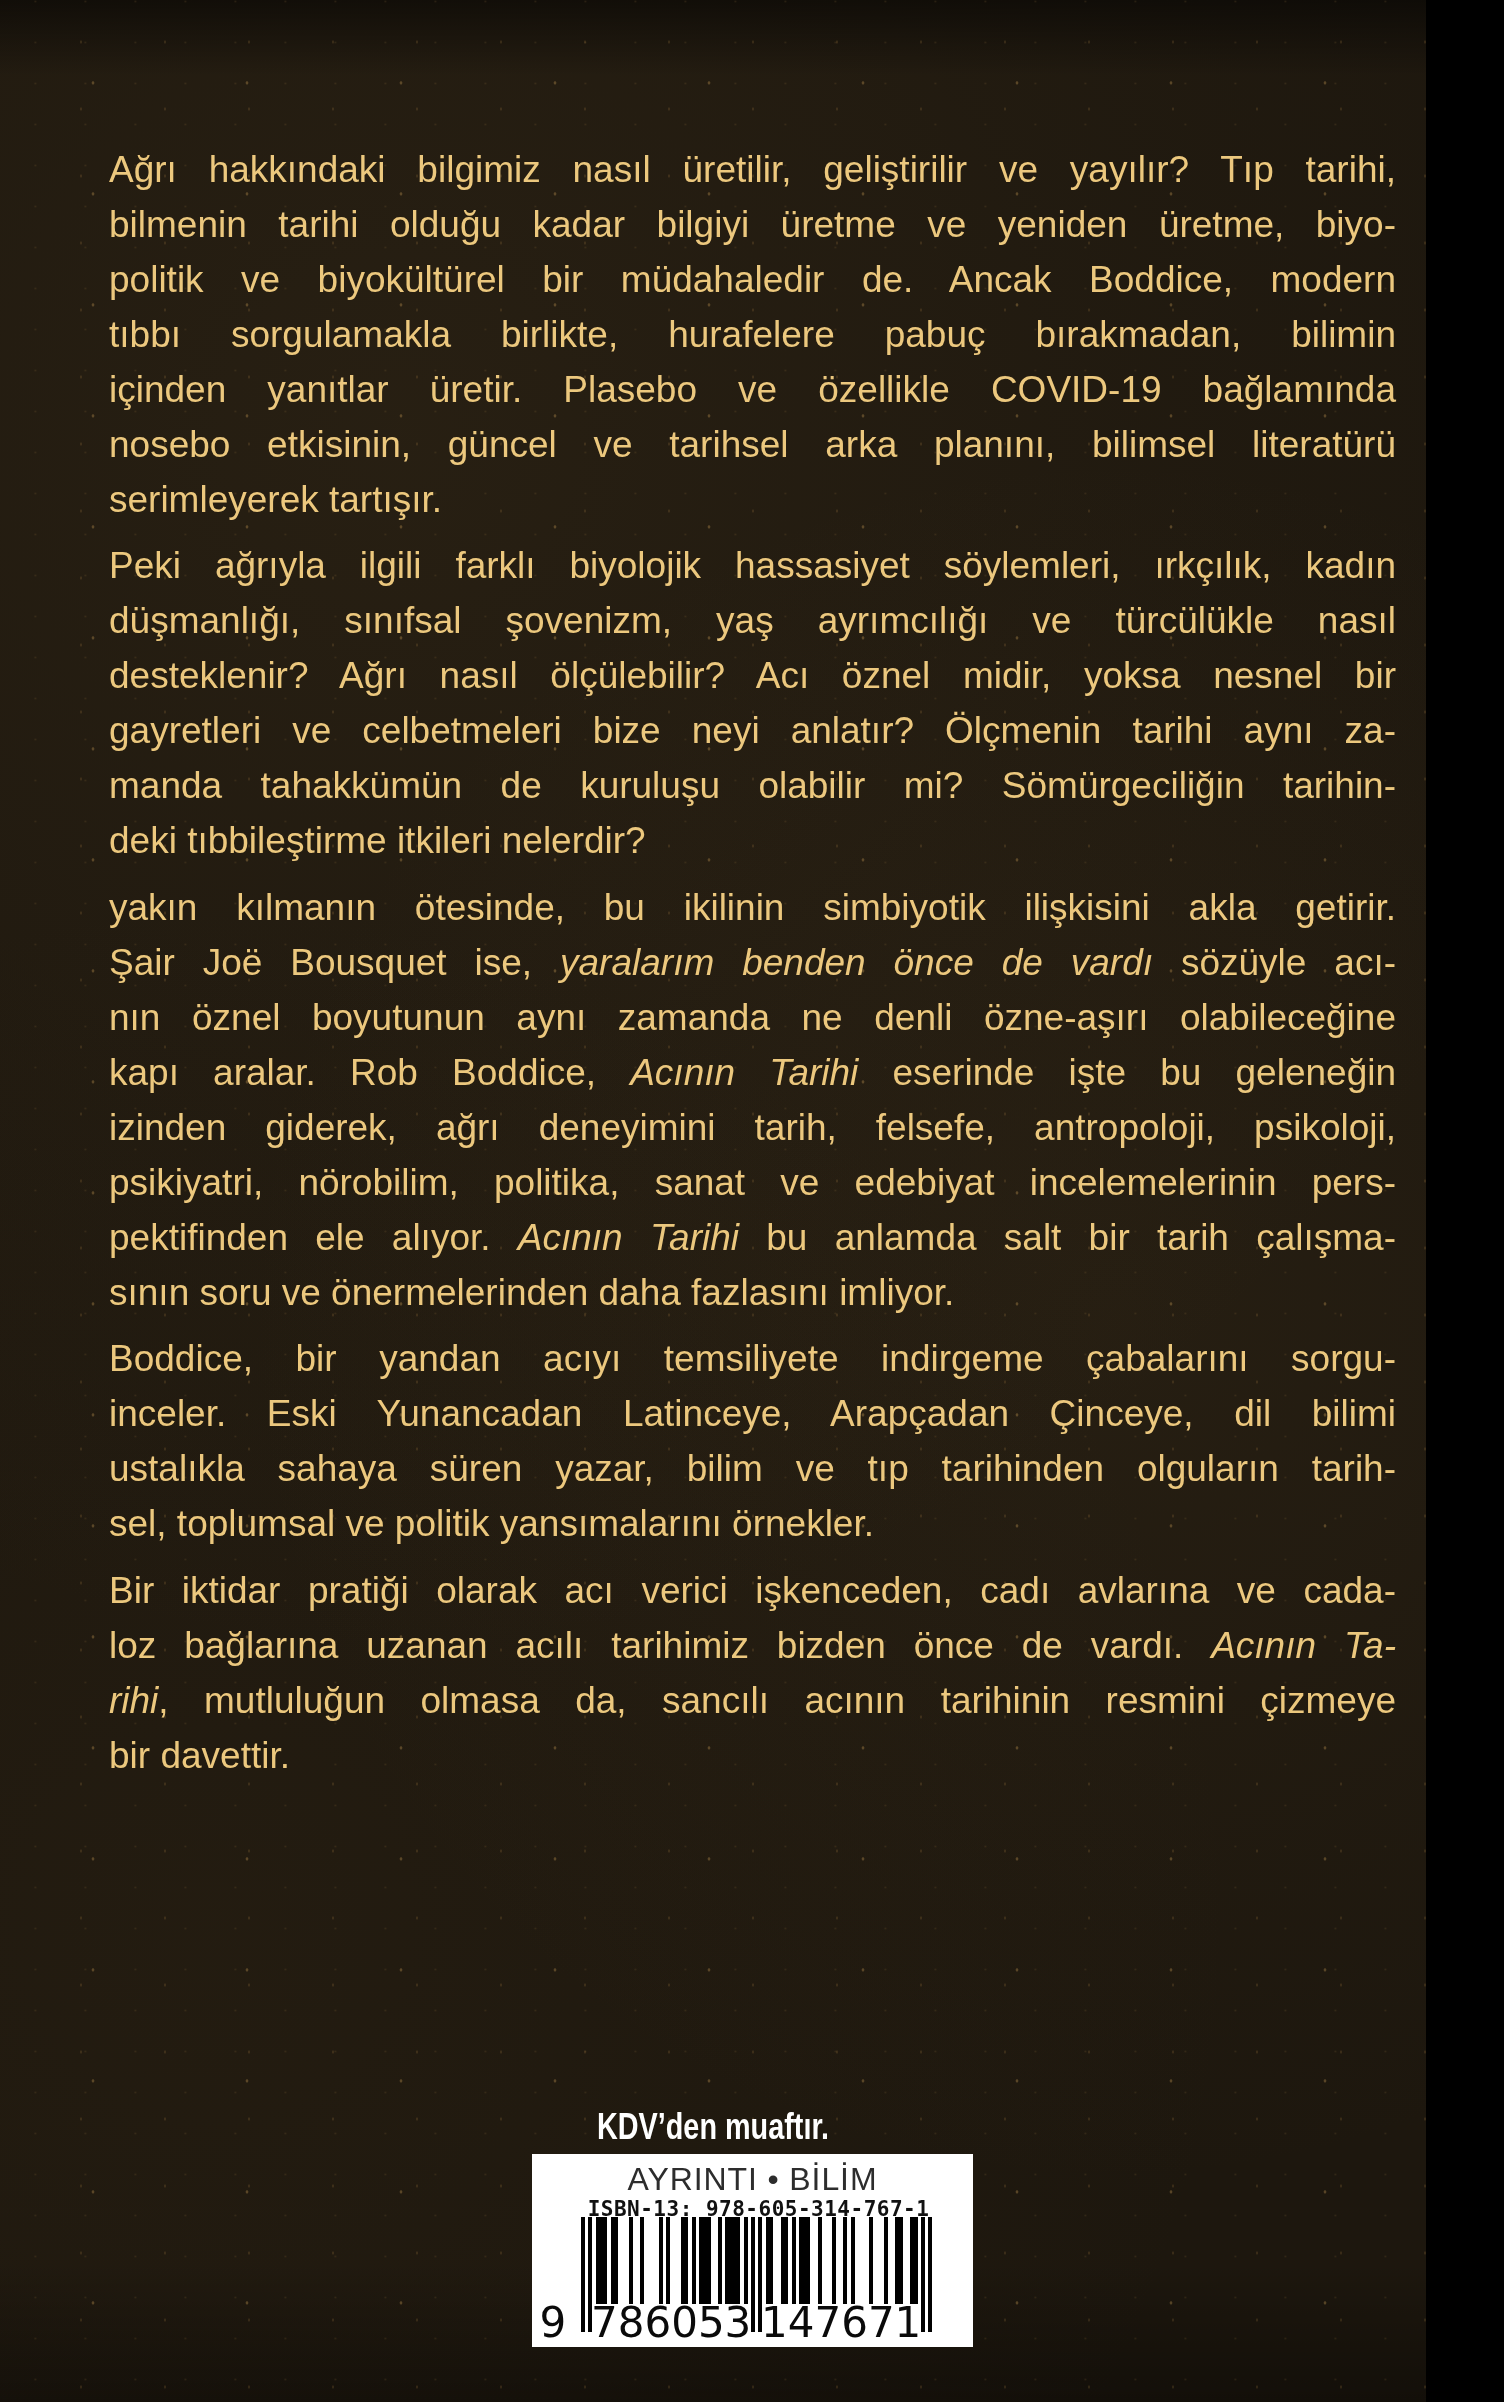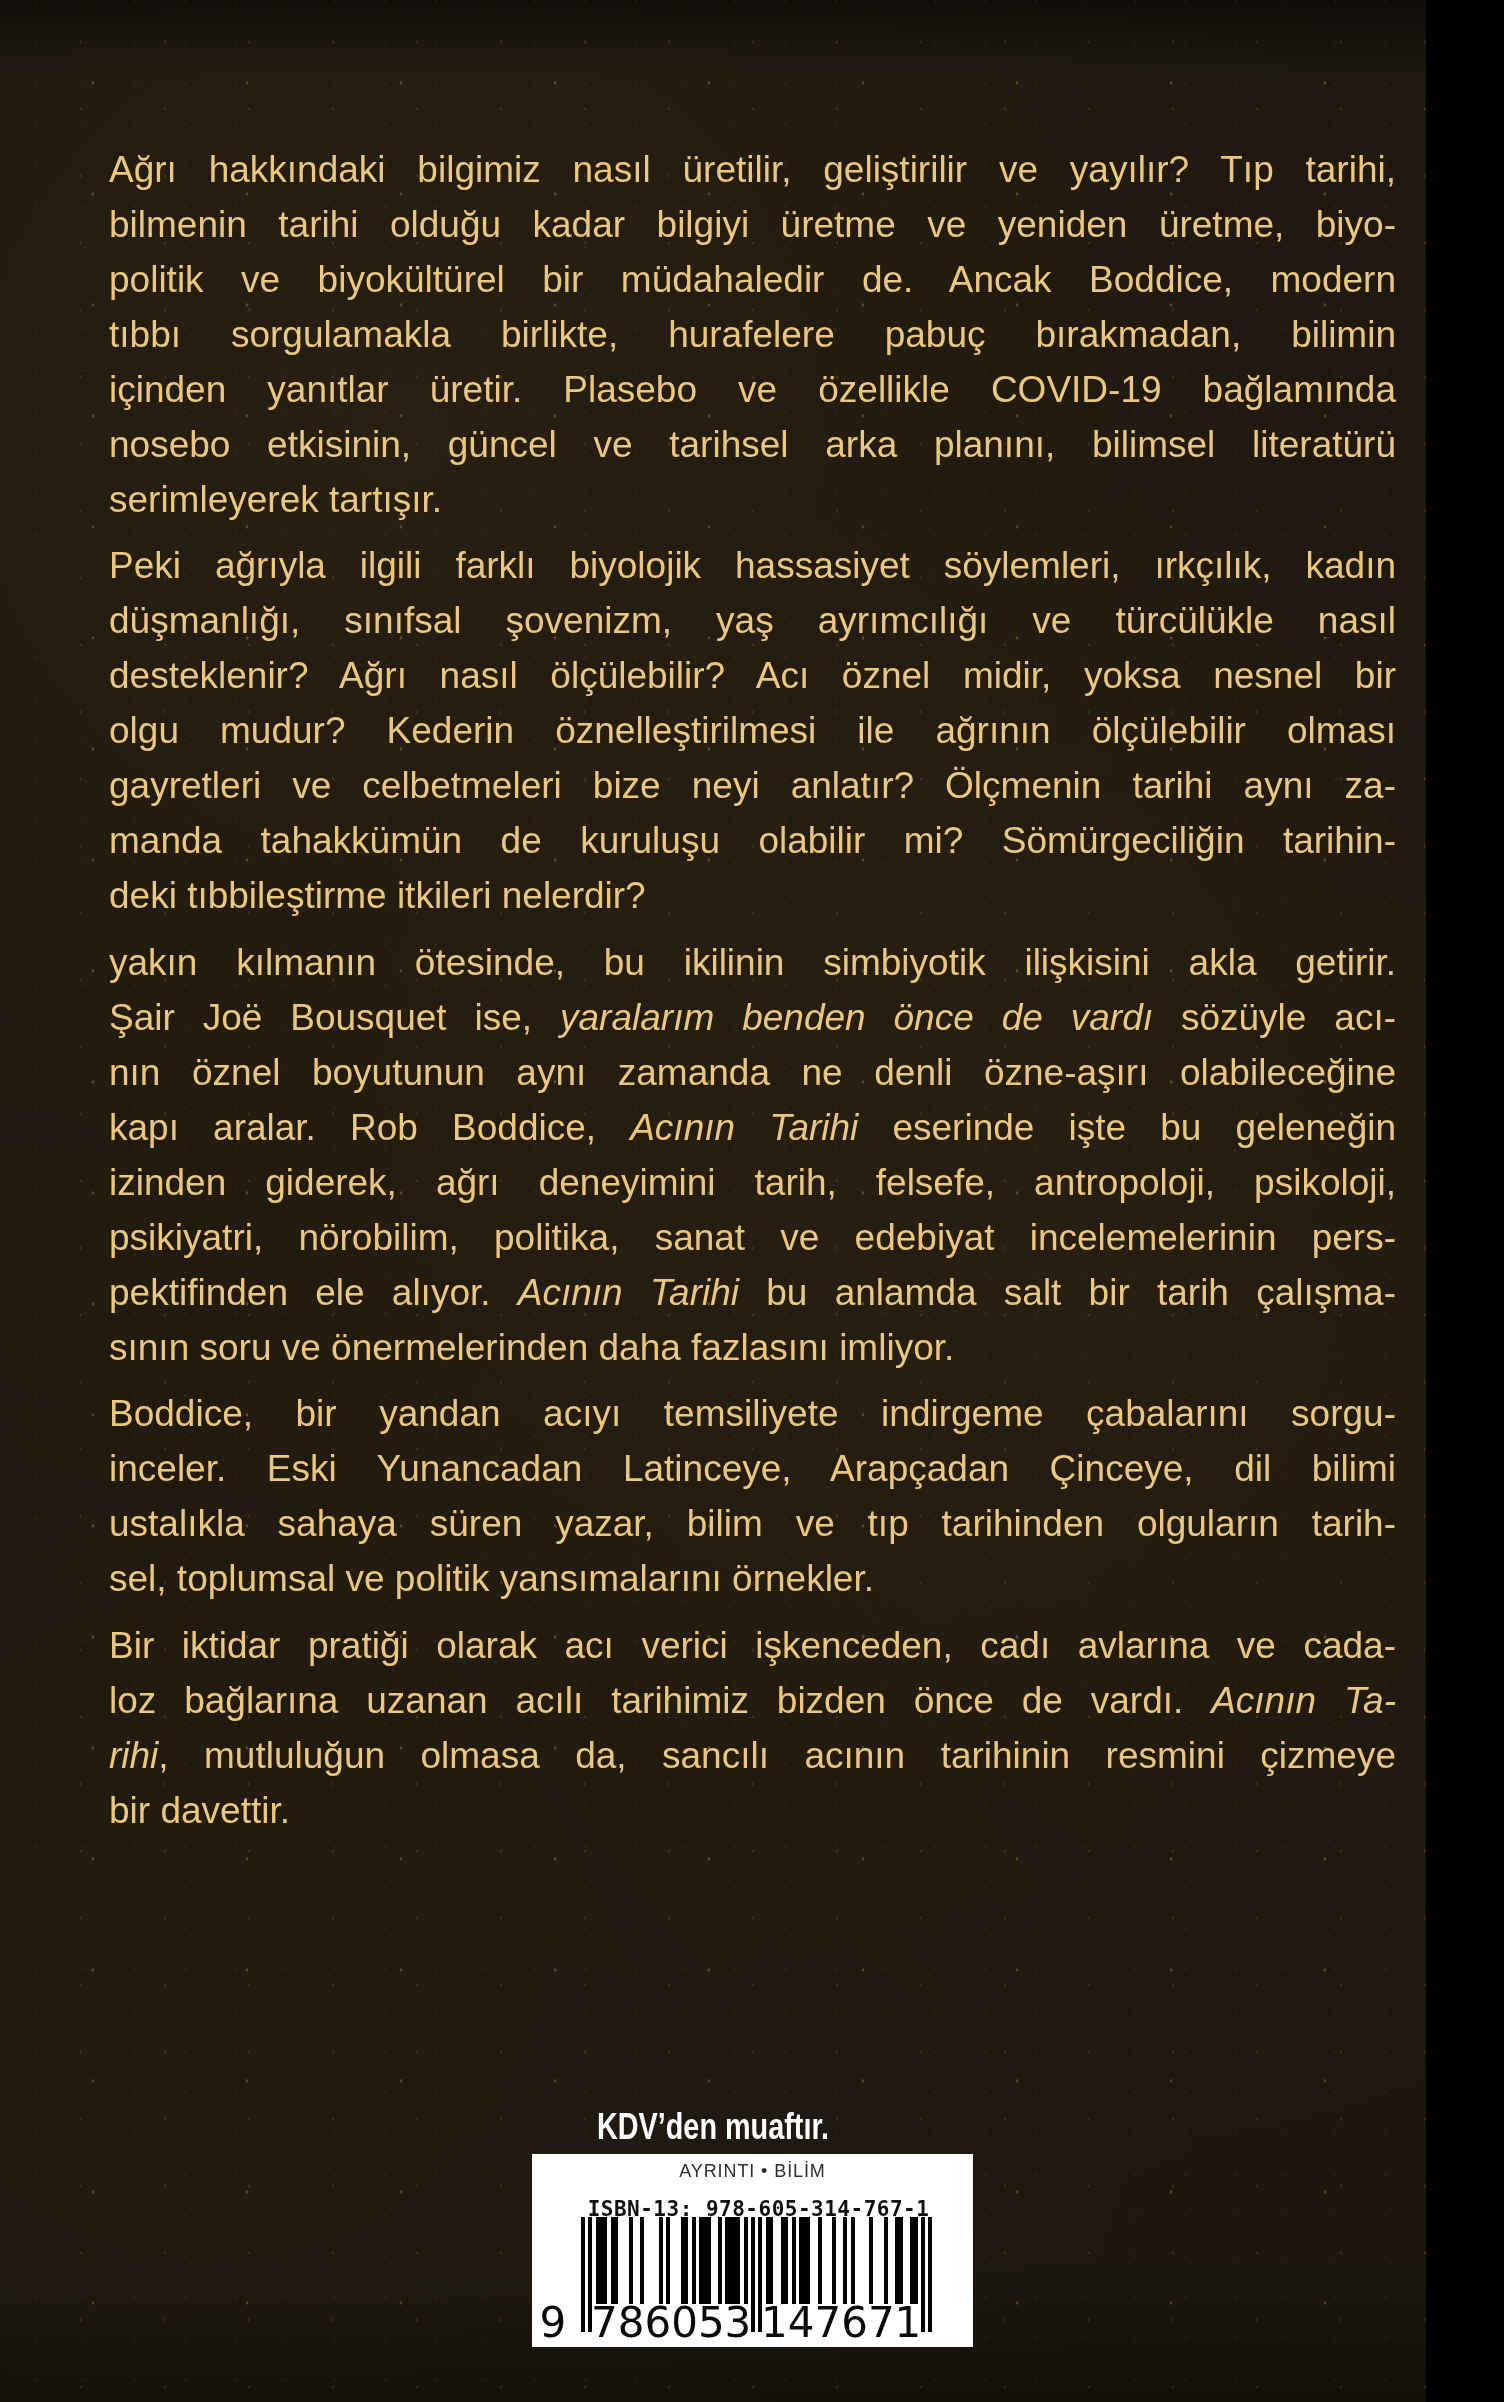--- a/index.html
+++ b/index.html
@@ -52,21 +52,21 @@
   }
   .label{
     position:absolute;z-index:3;
     left:532px;top:2154px;
     width:441px;height:193px;
     background:#ffffff;
   }
   .publisher{
     position:absolute;top:6.6px;left:0;right:0;
     text-align:center;
-    font-size:18px;
+    font-size:32px;
     letter-spacing:0.9px;
     color:#2d2d2d;
   }
   .isbn{
     position:absolute;top:43px;left:0;right:0;
     text-align:center;
     font-family:"DejaVu Sans Mono", monospace;
     font-weight:bold;
     font-size:21px;
     letter-spacing:0.5px;
@@ -104,21 +104,20 @@
         <div class="line"><span>politik ve biyokültürel bir müdahaledir de. Ancak Boddice, modern</span></div>
         <div class="line"><span>tıbbı sorgulamakla birlikte, hurafelere pabuç bırakmadan, bilimin</span></div>
         <div class="line"><span>içinden yanıtlar üretir. Plasebo ve özellikle COVID-19 bağlamında</span></div>
         <div class="line"><span>nosebo etkisinin, güncel ve tarihsel arka planını, bilimsel literatürü</span></div>
         <div class="line end"><span>serimleyerek tartışır.</span></div>
       </div>
       <div class="para">
         <div class="line"><span>Peki ağrıyla ilgili farklı biyolojik hassasiyet söylemleri, ırkçılık, kadın</span></div>
         <div class="line"><span>düşmanlığı, sınıfsal şovenizm, yaş ayrımcılığı ve türcülükle nasıl</span></div>
         <div class="line"><span>desteklenir? Ağrı nasıl ölçülebilir? Acı öznel midir, yoksa nesnel bir</span></div>
-        <div class="line"><span>olgu mudur? Kederin öznelleştirilmesi ile ağrının ölçülebilir olması</span></div>
         <div class="line"><span>gayretleri ve celbetmeleri bize neyi anlatır? Ölçmenin tarihi aynı za-</span></div>
         <div class="line"><span>manda tahakkümün de kuruluşu olabilir mi? Sömürgeciliğin tarihin-</span></div>
         <div class="line end"><span>deki tıbbileştirme itkileri nelerdir?</span></div>
       </div>
       <div class="para">
         <div class="line"><span>yakın kılmanın ötesinde, bu ikilinin simbiyotik ilişkisini akla getirir.</span></div>
         <div class="line"><span>Şair Joë Bousquet ise, </span><i>yaralarım benden önce de vardı</i><span> sözüyle acı-</span></div>
         <div class="line"><span>nın öznel boyutunun aynı zamanda ne denli özne-aşırı olabileceğine</span></div>
         <div class="line"><span>kapı aralar. Rob Boddice, </span><i>Acının Tarihi</i><span> eserinde işte bu geleneğin</span></div>
         <div class="line"><span>izinden giderek, ağrı deneyimini tarih, felsefe, antropoloji, psikoloji,</span></div>

